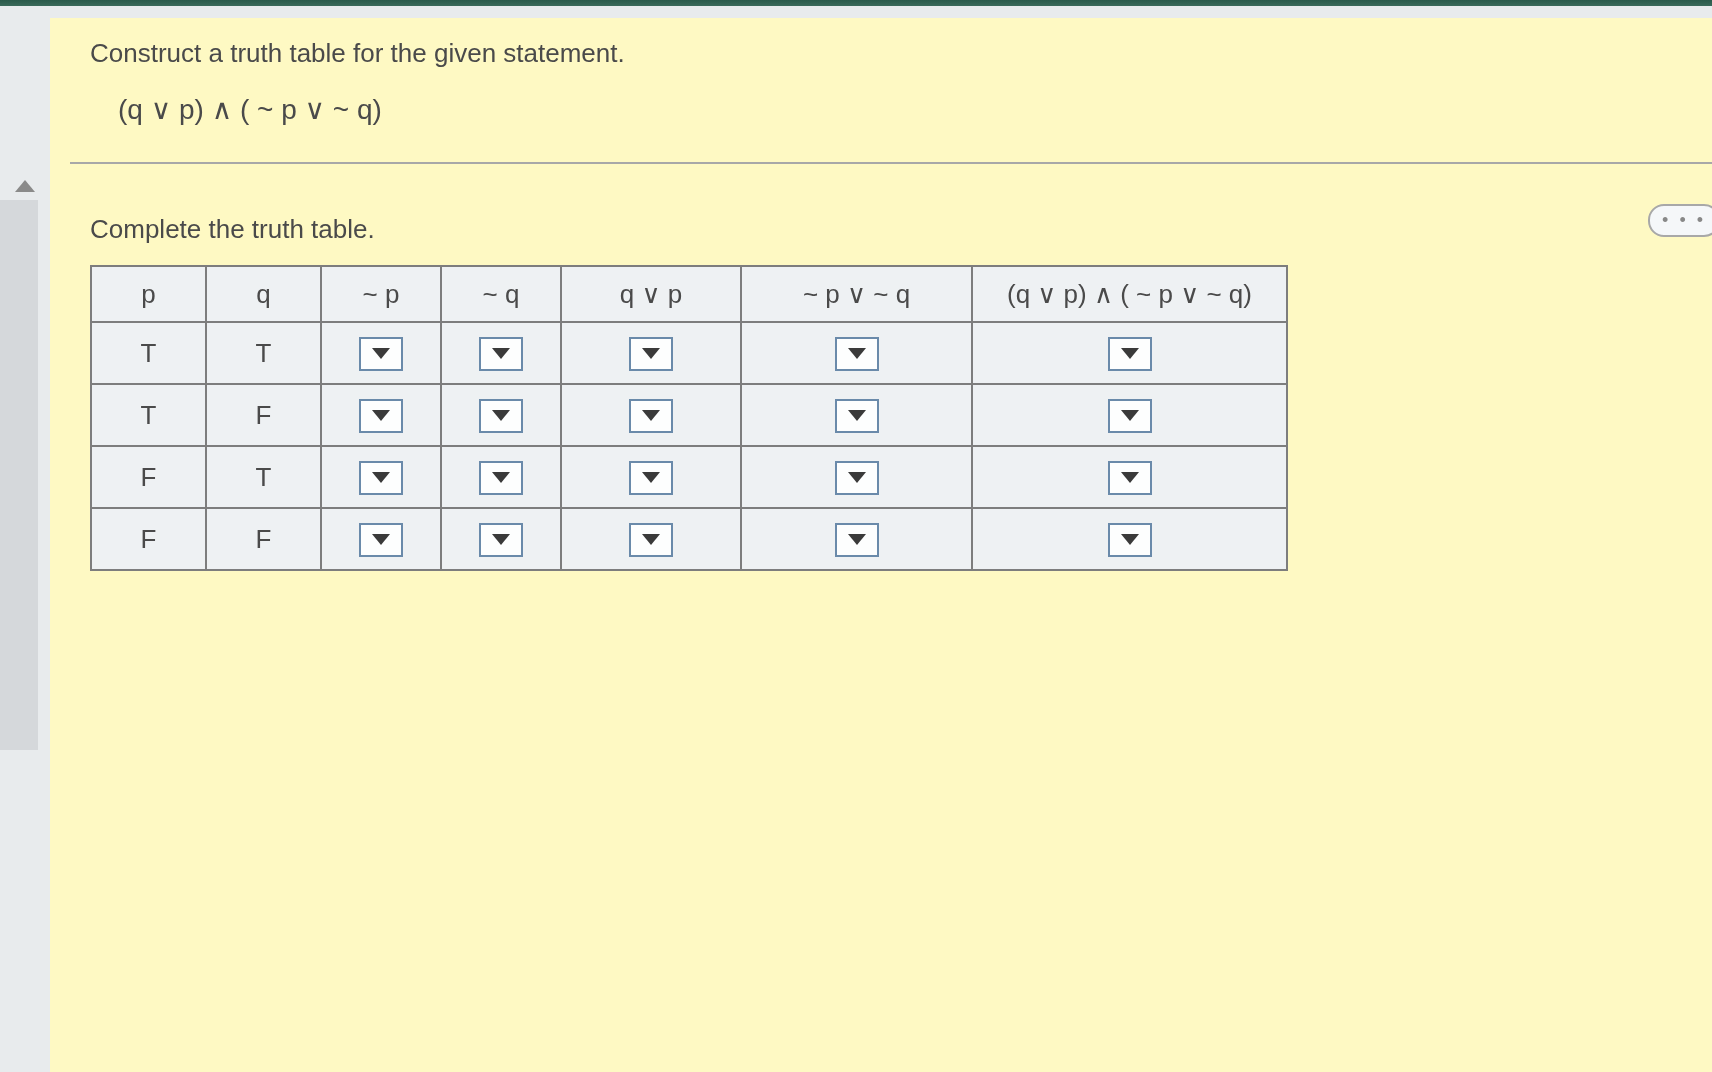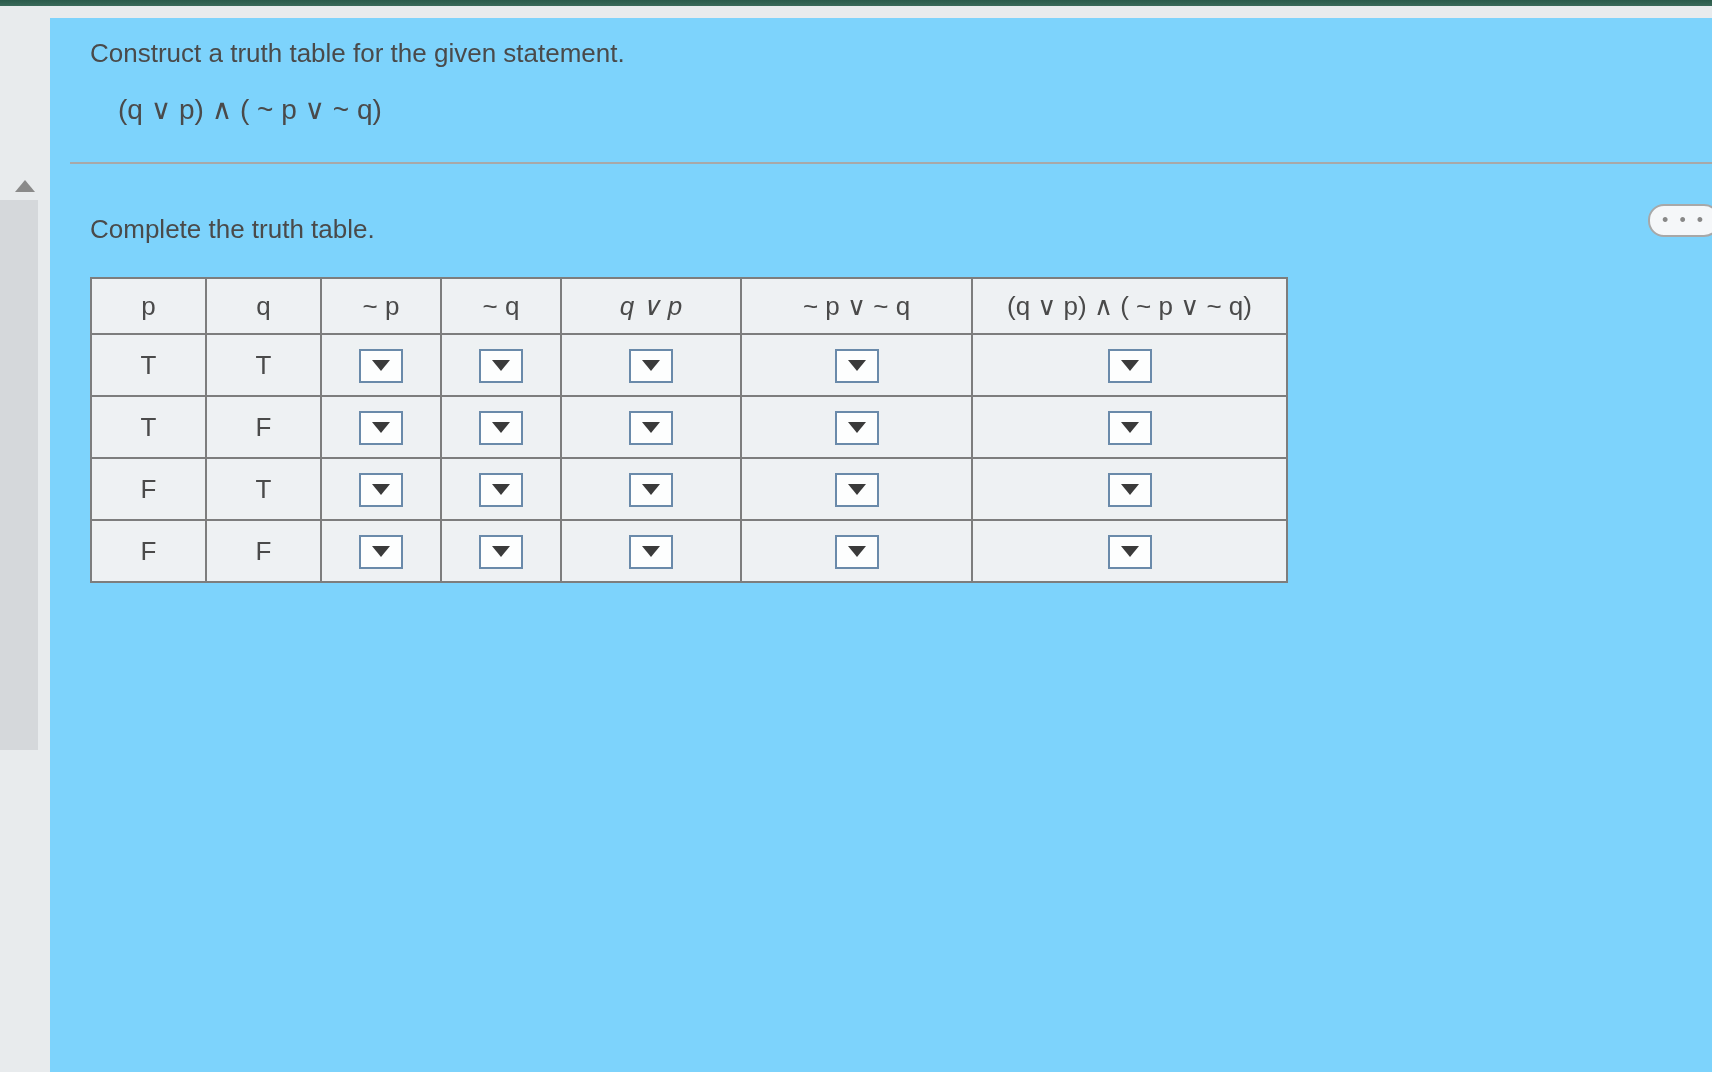--- a/index.html
+++ b/index.html
@@ -40,21 +40,21 @@
       width: 38px;
       height: 550px;
       background: #d5d8db;
     }
     .content {
       position: absolute;
       left: 50px;
       top: 18px;
       right: 0;
       bottom: 0;
-      background: #7dd3fc;
+      background: #fef9c3;
       padding: 20px 40px 40px 40px;
     }
     .question-text {
       font-size: 26px;
       color: #4a4a4a;
       margin-bottom: 24px;
       font-weight: 400;
     }
     .statement {
       font-size: 28px;
@@ -78,21 +78,21 @@
       border: 2px solid #a8a8a8;
       border-radius: 16px;
       padding: 4px 12px;
       font-size: 18px;
       color: #888;
       letter-spacing: 3px;
     }
     .instruction-text {
       font-size: 26px;
       color: #4a4a4a;
-      margin-bottom: 32px;
+      margin-bottom: 20px;
       font-weight: 400;
     }
     table.truth-table {
       border-collapse: collapse;
       background: #eef1f3;
     }
     table.truth-table th,
     table.truth-table td {
       border: 2px solid #7d7d7d;
       text-align: center;
@@ -102,21 +102,21 @@
       font-weight: 400;
       height: 62px;
       padding: 0 10px;
     }
     table.truth-table th {
       font-weight: 400;
       height: 56px;
     }
     .col-narrow { width: 115px; }
     .col-med { width: 120px; }
-    .col-med2 { width: 180px; font-style: italic; }
+    .col-med2 { width: 180px; }
     .col-wide { width: 231px; }
     .col-xwide { width: 315px; }
     .dropdown {
       display: inline-flex;
       align-items: center;
       justify-content: center;
       width: 44px;
       height: 34px;
       background: #fdfefe;
       border: 2px solid #6a8aaa;

